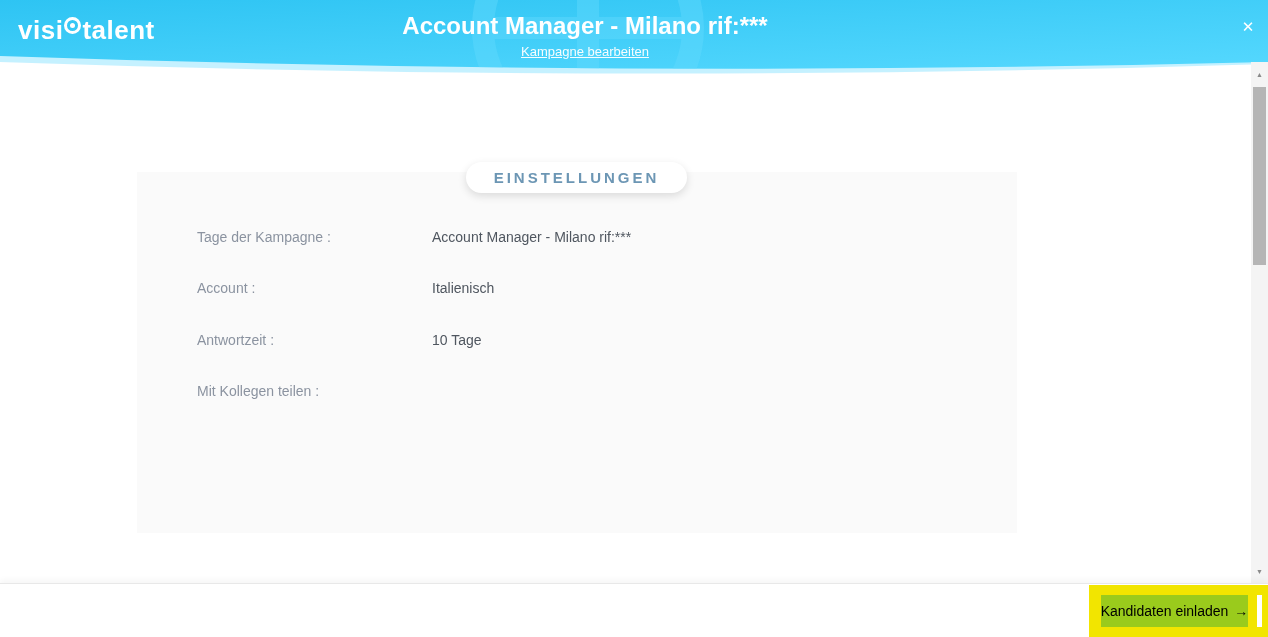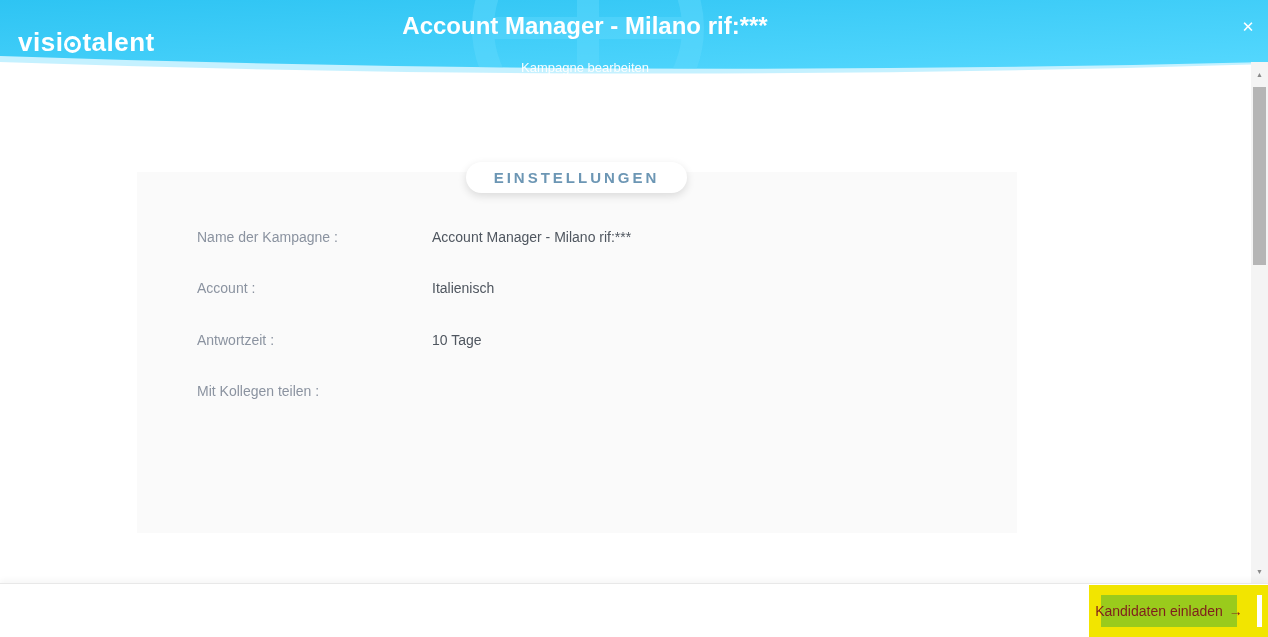--- a/index.html
+++ b/index.html
@@ -10,39 +10,39 @@
     background: #ffffff;
     overflow: hidden;
   }
 
   
   .header-svg { position: absolute; top: 0; left: 0; z-index: 1; }
 
   .logo {
     position: absolute; left: 18px; top: 15px; z-index: 3;
     color: #ffffff; font-size: 26px; font-weight: bold; letter-spacing: 0.5px;
-    display: flex; align-items: center; margin-top: 12px;
+    display: flex; 
   }
   .lens {
     display: inline-block; width: 17px; height: 17px;
     border: 3px solid #ffffff; border-radius: 50%;
     position: relative; margin: 0 1px; top: 2px;
   }
   .lens-dot {
     position: absolute; left: 50%; top: 50%; width: 5px; height: 5px;
     margin: -2.5px 0 0 -2.5px; background: #ffffff; border-radius: 50%;
   }
 
   .header-titles {
     position: absolute; left: 585px; top: 12px; z-index: 3;
     transform: translateX(-50%);
     text-align: center; color: #ffffff; white-space: nowrap;
   }
   .title { font-size: 24px; font-weight: bold; }
-  .subtitle { font-size: 13px; margin-top: 20px; color: rgba(255,255,255,0.95); }
+  .subtitle { font-size: 13px; margin-top: 4px; color: rgba(255,255,255,0.95); text-decoration: underline; }
 
   .close-btn {
     position: absolute; right: 9px; top: 16px; z-index: 4;
     color: #ffffff; font-size: 15px; font-weight: bold;
     width: 22px; height: 22px; line-height: 22px; text-align: center;
     cursor: pointer;
   }
 
   
   .panel {
@@ -85,22 +85,22 @@
     position: absolute; left: 0; bottom: 0; width: 1268px; height: 54px;
     background: #ffffff; border-top: 1px solid #e8e8e8;
     box-shadow: 0 -3px 6px rgba(0,0,0,0.04);
     z-index: 6;
   }
   .highlight {
     position: absolute; right: 0; bottom: 0; width: 179px; height: 52px;
     background: #f2e500; z-index: 7;
   }
   .invite-btn {
-    position: absolute; left: 12px; top: 10px; width: 136px; height: 32px;
-    background: #9acb1c; border: none; color: #7f1d1d; font-size: 14px;
+    position: absolute; left: 12px; top: 10px; width: 147px; height: 32px;
+    background: #9acb1c; border: none; color: #000000; font-size: 14px;
     font-family: "Liberation Sans", sans-serif;
     display: flex; align-items: center; justify-content: center; gap: 6px;
     cursor: pointer; white-space: nowrap;
   }
   .white-strip {
     position: absolute; left: 168px; top: 10px; width: 5px; height: 32px;
     background: #ffffff;
   }
 </style>
 </head>
@@ -136,21 +136,21 @@
   <div class="title">Account Manager - Milano rif:***</div>
   <div class="subtitle">Kampagne bearbeiten</div>
 </div>
 
 <div class="close-btn">✕</div>
 
 <div class="badge">EINSTELLUNGEN</div>
 
 <div class="panel">
   <div class="row">
-    <div class="row-label">Name der Kampagne :</div>
+    <div class="row-label">Tage der Kampagne :</div>
     <div class="row-value">Account Manager - Milano rif:***</div>
   </div>
   <div class="row">
     <div class="row-label">Account :</div>
     <div class="row-value">Italienisch</div>
   </div>
   <div class="row">
     <div class="row-label">Antwortzeit :</div>
     <div class="row-value">10 Tage</div>
   </div>

